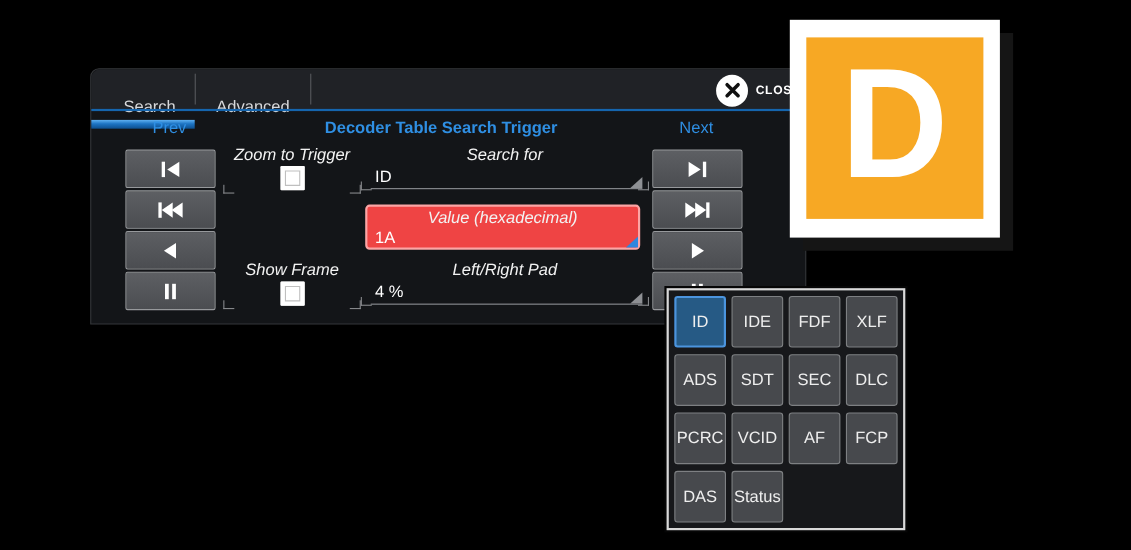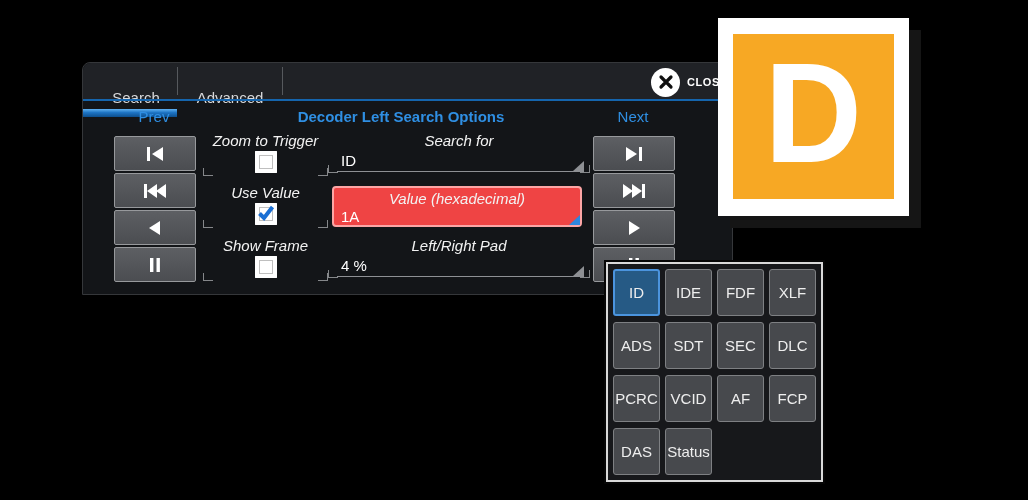--- a/index.html
+++ b/index.html
@@ -107,21 +107,21 @@
           </svg>
         </span>
         <span class="close-text">CLOSE</span>
       </div>
       <div class="tabbar-line"></div>
     </div>
 
     <div class="content">
 
       <div class="col-header hdr-prev">Prev</div>
-      <div class="dialog-title">Decoder Left Search Options</div>
+      <div class="dialog-title">Decoder Table Search Trigger</div>
       <div class="col-header hdr-next">Next</div>
 
       <div class="navbtn colL row1">
         <svg width="26" height="16" viewBox="0 0 26 16" fill="#fff">
           <rect x="5" y="1" width="3" height="14"></rect>
             <polygon points="21,1 21,15 10,8"></polygon>
         </svg>
       </div>
       <div class="navbtn colL row2">
         <svg width="28" height="16" viewBox="0 0 28 16" fill="#fff">
@@ -171,32 +171,20 @@
         <div class="cblabel">Zoom to Trigger</div>
         <div class="checkbox">
           
         </div>
         <div class="bracket-row">
           <div class="bk bk-l"></div>
             <div class="bk bk-r"></div>
         </div>
       </div>
 
-      <div class="cbgroup cbg2">
-        <div class="cblabel">Use Value</div>
-        <div class="checkbox checked">
-          <svg width="18" height="18" viewBox="0 0 18 18">
-            <path d="M2.5 9.5 L7 14 L15.5 3" stroke="#1a6fd4" stroke-width="4" fill="none"></path>
-          </svg>
-        </div>
-        <div class="bracket-row">
-          <div class="bk bk-l"></div>
-            <div class="bk bk-r"></div>
-        </div>
-      </div>
 
       <div class="cbgroup cbg3">
         <div class="cblabel">Show Frame</div>
         <div class="checkbox">
           
         </div>
         <div class="bracket-row">
           <div class="bk bk-l"></div>
             <div class="bk bk-r"></div>
         </div>

